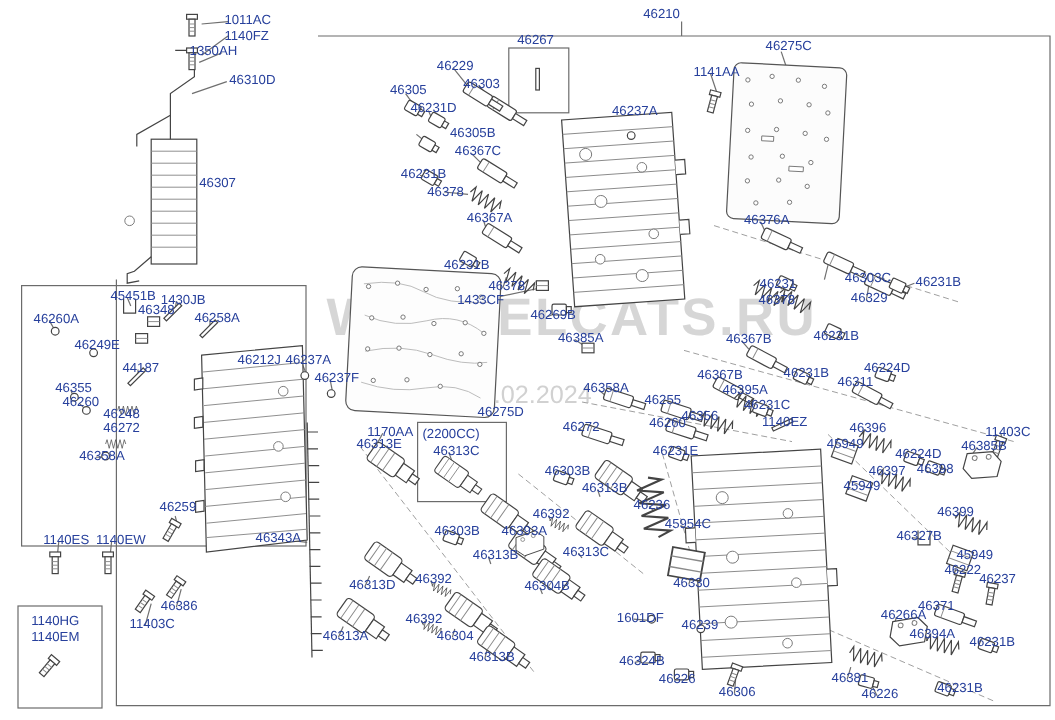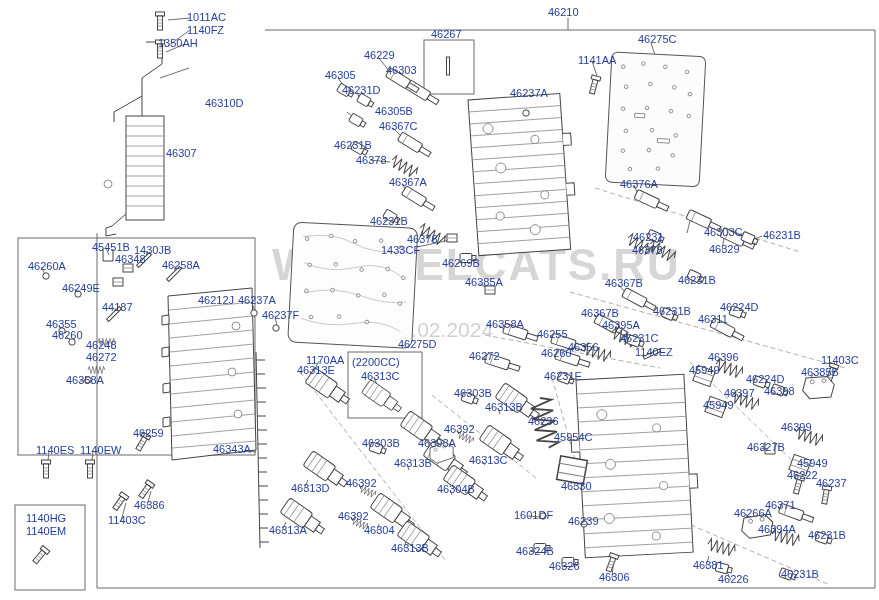--- a/index.html
+++ b/index.html
@@ -408,23 +408,23 @@
         <use href="#sym-brk" transform="translate(806,378) rotate(15) scale(1)"></use>
         <use href="#sym-brk" transform="translate(430,448) rotate(0) scale(0.8)"></use>
         <use href="#sym-brk" transform="translate(744,518) rotate(10) scale(1)"></use>
       </g>
   </svg>
 
   <div class="labels-layer">
       <div class="plabel" style="left: 187px; top: 12px;">1011AC</div>
       <div class="plabel" style="left: 187px; top: 25px;">1140FZ</div>
       <div class="plabel" style="left: 158px; top: 38px;">1350AH</div>
-      <div class="plabel" style="left: 205px; top: 62px; margin-top: 36px;">46310D</div>
+      <div class="plabel" style="left: 191px; top: 62px;">46310D</div>
       <div class="plabel" style="left: 166px; top: 148px;">46307</div>
-      <div class="plabel" style="left: 548px; top: 7px; text-align: right;">46210</div>
+      <div class="plabel" style="left: 536px; top: 7px; text-align: right;">46210</div>
       <div class="plabel" style="left: 431px; top: 29px;">46267</div>
       <div class="plabel" style="left: 364px; top: 50px;">46229</div>
       <div class="plabel" style="left: 386px; top: 65px;">46303</div>
       <div class="plabel" style="left: 325px; top: 70px;">46305</div>
       <div class="plabel" style="left: 342px; top: 85px;">46231D</div>
       <div class="plabel" style="left: 331px; top: 106px; margin-left: 44px;">46305B</div>
       <div class="plabel" style="left: 510px; top: 88px;">46237A</div>
       <div class="plabel" style="left: 379px; top: 121px;">46367C</div>
       <div class="plabel" style="left: 334px; top: 140px;">46231B</div>
       <div class="plabel" style="left: 356px; top: 155px;">46378</div>
@@ -458,21 +458,21 @@
       <div class="plabel" style="left: 86px; top: 352px;">46272</div>
       <div class="plabel" style="left: 66px; top: 375px;">46358A</div>
       <div class="plabel" style="left: 198px; top: 295px;">46212J</div>
       <div class="plabel" style="left: 238px; top: 295px;">46237A</div>
       <div class="plabel" style="left: 262px; top: 310px;">46237F</div>
       <div class="plabel" style="left: 306px; top: 355px;">1170AA</div>
       <div class="plabel" style="left: 297px; top: 365px;">46313E</div>
       <div class="plabel" style="left: 352px; top: 357px;">(2200CC)</div>
       <div class="plabel" style="left: 361px; top: 371px;">46313C</div>
       <div class="plabel" style="left: 213px; top: 444px;">46343A</div>
-      <div class="plabel" style="left: 133px; top: 428px;">46259</div>
+      <div class="plabel" style="left: 133px; top: 418px;">46259</div>
       <div class="plabel" style="left: 36px; top: 445px; text-align: center;">1140ES</div>
       <div class="plabel" style="left: 80px; top: 445px;">1140EW</div>
       <div class="plabel" style="left: 108px; top: 515px;">11403C</div>
       <div class="plabel" style="left: 134px; top: 500px;">46386</div>
       <div class="plabel" style="left: 26px; top: 513px;">1140HG</div>
       <div class="plabel" style="left: 26px; top: 526px;">1140EM</div>
       <div class="plabel" style="left: 486px; top: 319px;">46358A</div>
       <div class="plabel" style="left: 537px; top: 329px;">46255</div>
       <div class="plabel" style="left: 568px; top: 342px;">46356</div>
       <div class="plabel" style="left: 541px; top: 348px;">46260</div>

